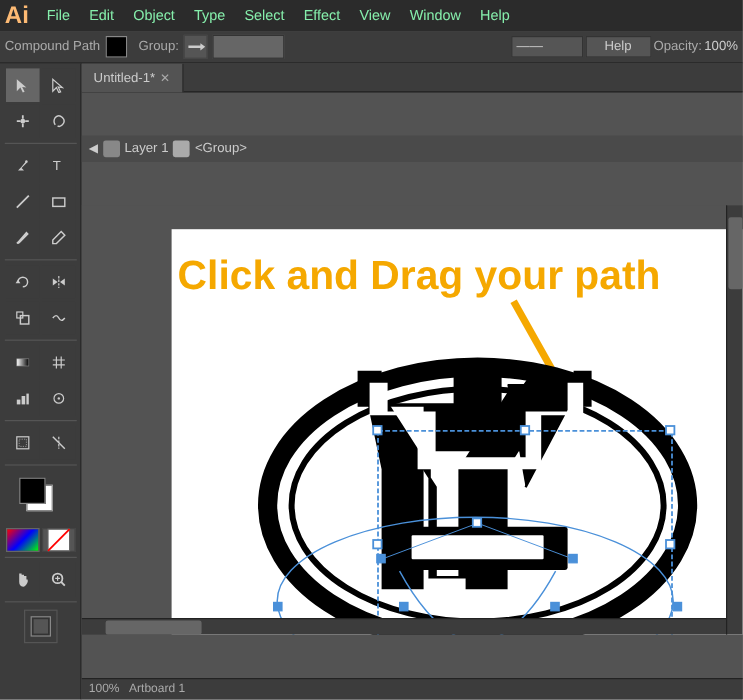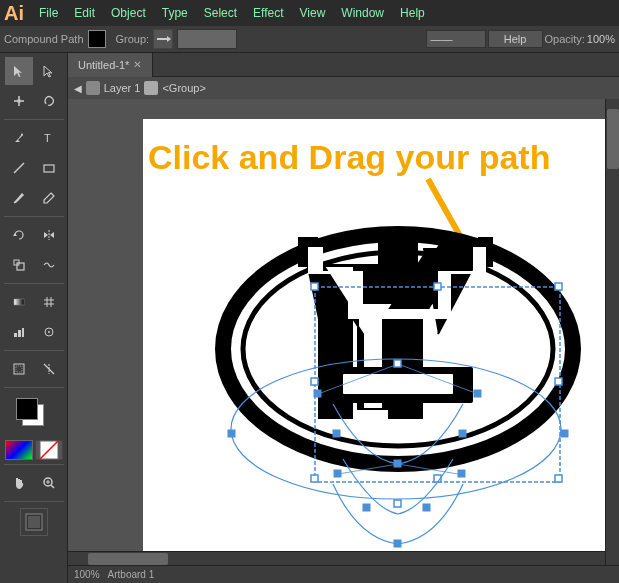--- a/index.html
+++ b/index.html
@@ -41,21 +41,21 @@
     .tool-row { display: flex; gap: 2px; }
     .tool-btn {
       width: 28px; height: 28px; background: #3c3c3c; border: 1px solid transparent;
       display: flex; align-items: center; justify-content: center;
       color: #ccc; font-size: 14px; cursor: pointer;
     }
     .tool-btn.active { background: #666; }
     .tool-divider { width: 60px; height: 1px; background: #555; margin: 2px 0; }
 
     
-    #canvas-area { flex: 1; background: #535353; display: flex; flex-direction: column; overflow: hidden; }
+    #canvas-area { flex: 1; background: #535353; display: flex; flex-direction: column; overflow: hidden; gap: 36px; }
 
     
     #tab-bar {
       display: flex; align-items: center; background: #3c3c3c;
       height: 24px; border-bottom: 1px solid #222;
     }
     .tab-item {
       display: flex; align-items: center; padding: 0 10px;
       background: #535353; height: 24px; font-size: 11px; color: #ccc;
       border-right: 1px solid #222; gap: 4px;

